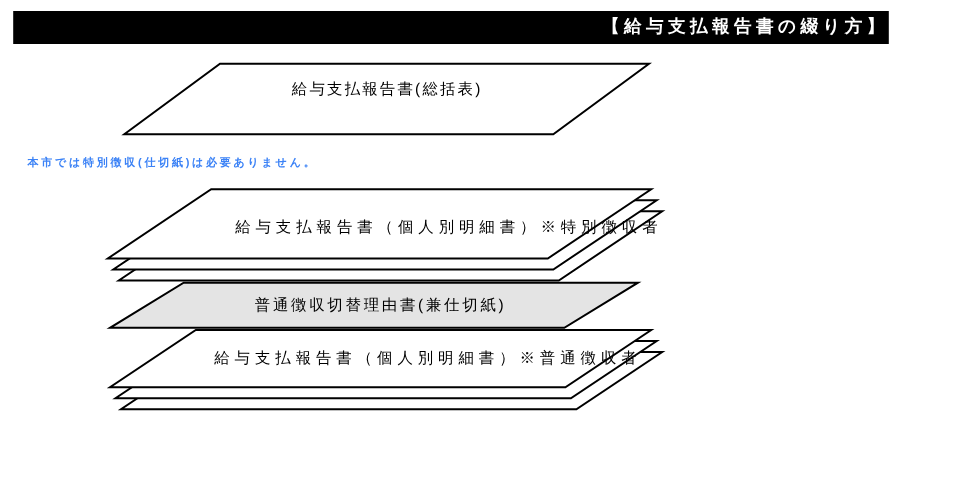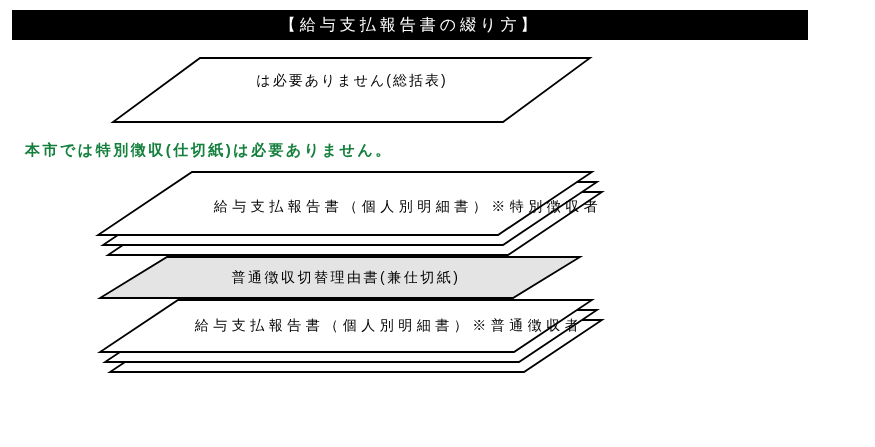--- a/index.html
+++ b/index.html
@@ -27,34 +27,34 @@
   }
   .title-bar {
     position: absolute;
     left: 12px;
     top: 10px;
     width: 796px;
     height: 30px;
     background: #000000;
     color: #ffffff;
     font-size: 16px;
-    font-weight: normal;
+    font-weight: bold;
     letter-spacing: 4px;
     line-height: 30px;
-    text-align: center;
+    text-align: right;
     white-space: nowrap;
   }
   .note-text {
     position: absolute;
     left: 25px;
     top: 141px;
-    font-size: 15px;
+    font-size: 10px;
     font-weight: bold;
     letter-spacing: 2.5px;
-    color: #15803d;
+    color: #3b82f6;
     white-space: nowrap;
   }
   .sheet-label {
     position: absolute;
     transform: translateX(-50%);
     color: #000000;
     white-space: nowrap;
     font-size: 14px;
   }
   .label-summary   { left: 352px; top: 72px;  letter-spacing: 2px; }
@@ -81,21 +81,21 @@
     <polygon class="sheet-outline" points="183,310 597,310 519,362 105,362" fill="#ffffff"></polygon>
     <polygon class="sheet-outline" points="178,300 592,300 514,352 100,352" fill="#ffffff"></polygon>
   </svg>
 
   <div class="title-bar">
     <span>【給与支払報告書の綴り方】</span>
   </div>
 
   <div class="note-text">本市では特別徴収(仕切紙)は必要ありません。</div>
 
-  <div class="sheet-label label-summary">は必要ありません(総括表)</div>
+  <div class="sheet-label label-summary">給与支払報告書(総括表)</div>
 
   <div class="sheet-label label-stack1">給与支払報告書（個人別明細書）※特別徴収者</div>
 
   <div class="sheet-label label-divider">普通徴収切替理由書(兼仕切紙)</div>
 
   <div class="sheet-label label-stack2">給与支払報告書（個人別明細書）※普通徴収者</div>
 
 </div>
 
 </body></html>

